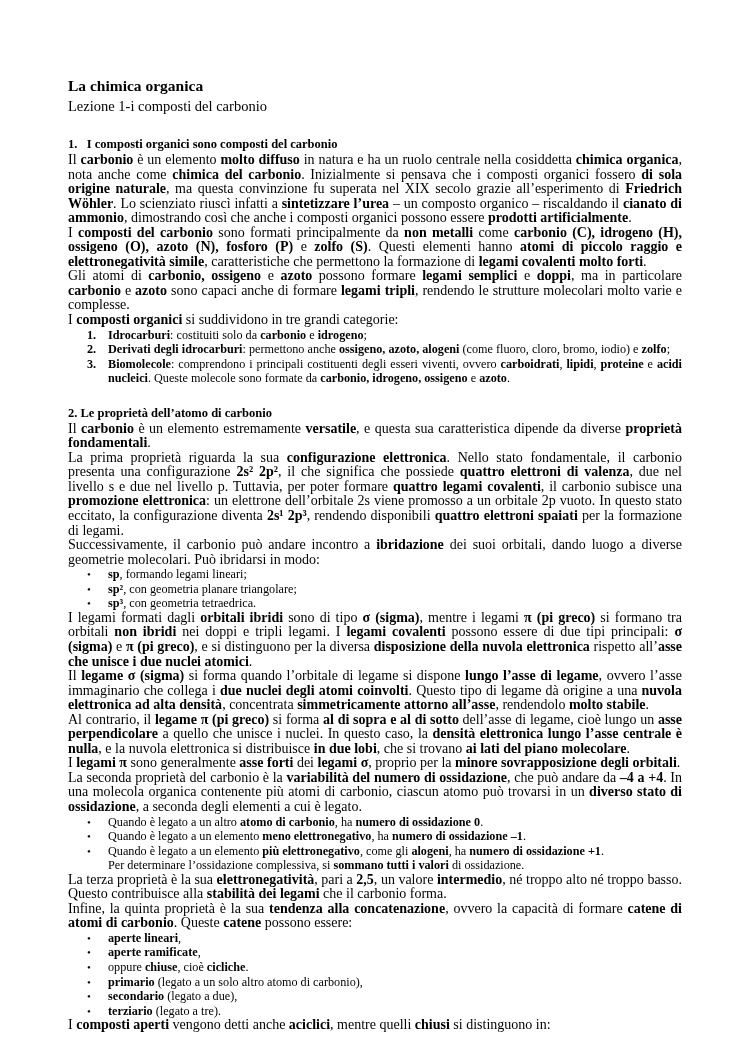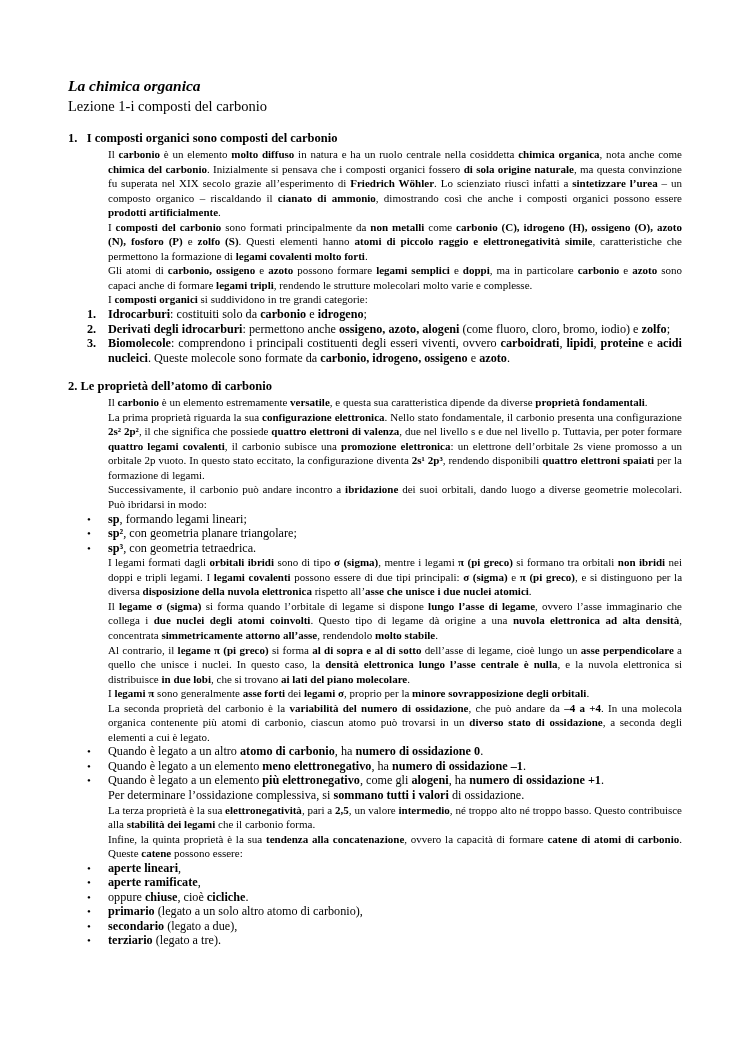--- a/index.html
+++ b/index.html
@@ -5,27 +5,26 @@
   * { margin:0; padding:0; box-sizing:border-box; }
   html,body { background:#ffffff; }
   .page {
     width:750px; height:1060px;
     background:#ffffff;
     padding:75px 68px 0 68px;
     font-family:"Liberation Serif", serif;
     color:#000;
     overflow:hidden;
   }
-  .doc-title  { font-size:15.5px; font-weight:bold; line-height:21px;font-style:italic; }
+  .doc-title  { font-size:15.5px; font-weight:bold; line-height:21px; }
   .doc-subtitle { font-size:14.5px; font-weight:normal; line-height:21px; }
-  .heading { font-size:12.5px; font-weight:bold; line-height:15px; margin-top:14px; margin-bottom:1px; }
+  .heading { font-size:12.5px; font-weight:bold; line-height:15px; margin-top:20px; margin-bottom:1px; }
   .para {
-    font-size:11px; line-height:14.55px;
+    font-size:14px; line-height:14.55px;
     text-align:justify;
-    margin-left:40px;
   }
   .list-item {
     position:relative;
     padding-left:40px;
     font-size:12.2px; line-height:14.55px;
     text-align:justify;
   }
   .list-item .marker { position:absolute; left:19px; top:0; }
   .list-item .marker.bullet { font-size:11px; }
   b { font-weight:bold; }
@@ -62,14 +61,15 @@
       <div class="list-item"><span class="marker bullet">•</span><span>Quando è legato a un elemento </span><b>più elettronegativo</b><span>, come gli </span><b>alogeni</b><span>, ha </span><b>numero di ossidazione +1</b><span>.</span></div>
       <div class="list-item"><span>Per determinare l’ossidazione complessiva, si </span><b>sommano tutti i valori</b><span> di ossidazione.</span></div>
       <div class="para"><span>La terza proprietà è la sua </span><b>elettronegatività</b><span>, pari a </span><b>2,5</b><span>, un valore </span><b>intermedio</b><span>, né troppo alto né troppo basso. Questo contribuisce alla </span><b>stabilità dei legami</b><span> che il carbonio forma.</span></div>
       <div class="para"><span>Infine, la quinta proprietà è la sua </span><b>tendenza alla concatenazione</b><span>, ovvero la capacità di formare </span><b>catene di atomi di carbonio</b><span>. Queste </span><b>catene</b><span> possono essere:</span></div>
       <div class="list-item"><span class="marker bullet">•</span><b>aperte lineari</b><span>,</span></div>
       <div class="list-item"><span class="marker bullet">•</span><b>aperte ramificate</b><span>,</span></div>
       <div class="list-item"><span class="marker bullet">•</span><span>oppure </span><b>chiuse</b><span>, cioè </span><b>cicliche</b><span>.</span></div>
       <div class="list-item"><span class="marker bullet">•</span><b>primario</b><span> (legato a un solo altro atomo di carbonio),</span></div>
       <div class="list-item"><span class="marker bullet">•</span><b>secondario</b><span> (legato a due),</span></div>
       <div class="list-item"><span class="marker bullet">•</span><b>terziario</b><span> (legato a tre).</span></div>
+      <div class="para"><span>I </span><b>composti aperti</b><span> vengono detti anche </span><b>aciclici</b><span>, mentre quelli </span><b>chiusi</b><span> si distinguono in:</span></div>
     </div>
 </div>
 
 </body></html>

